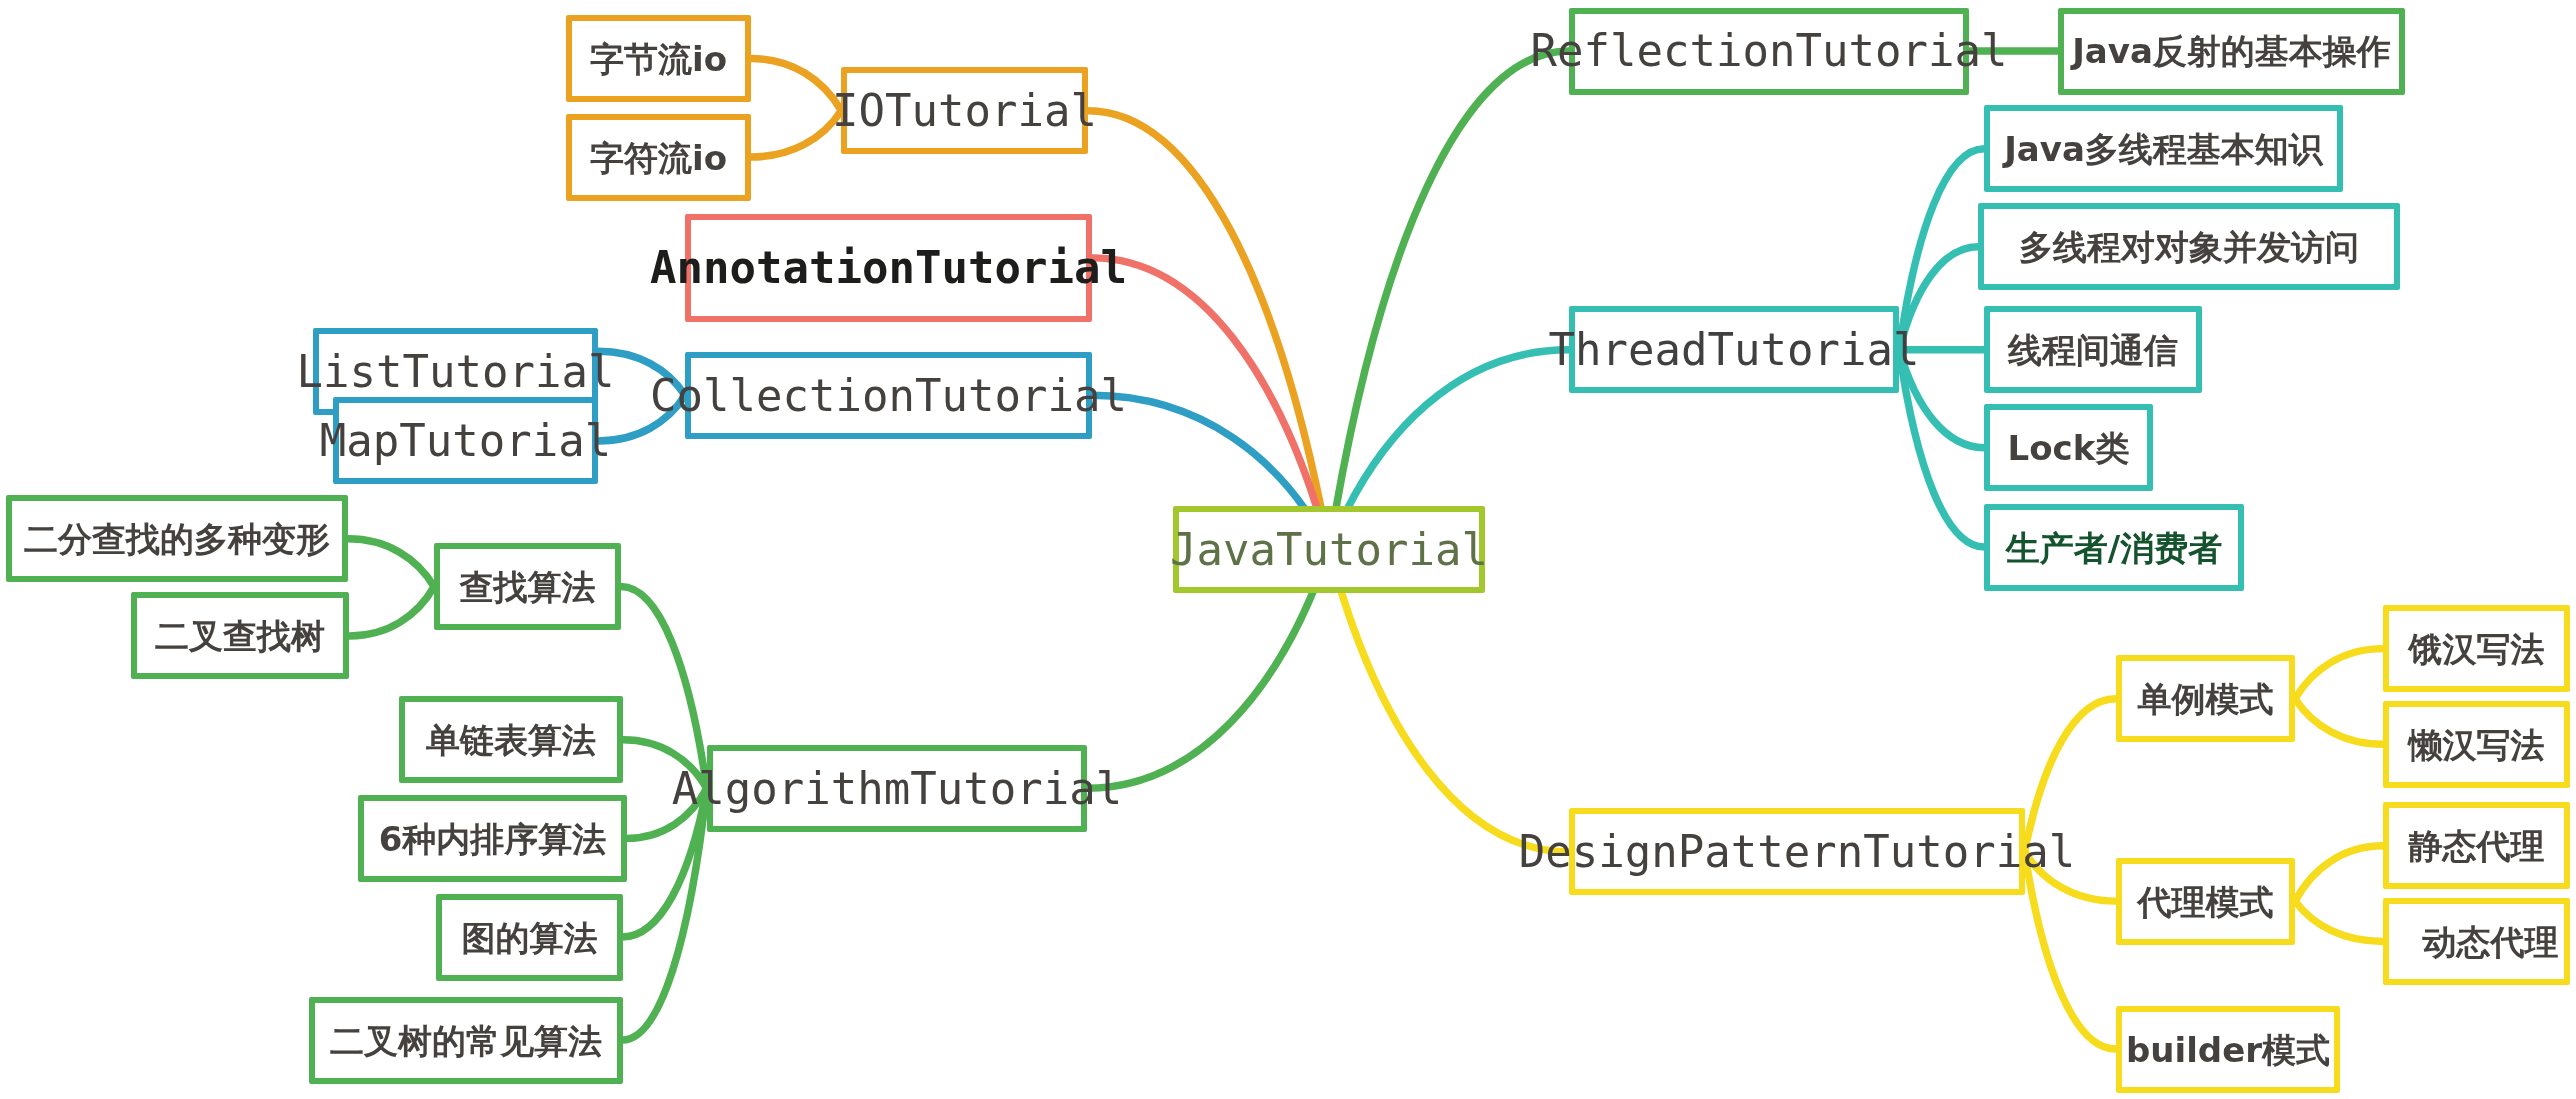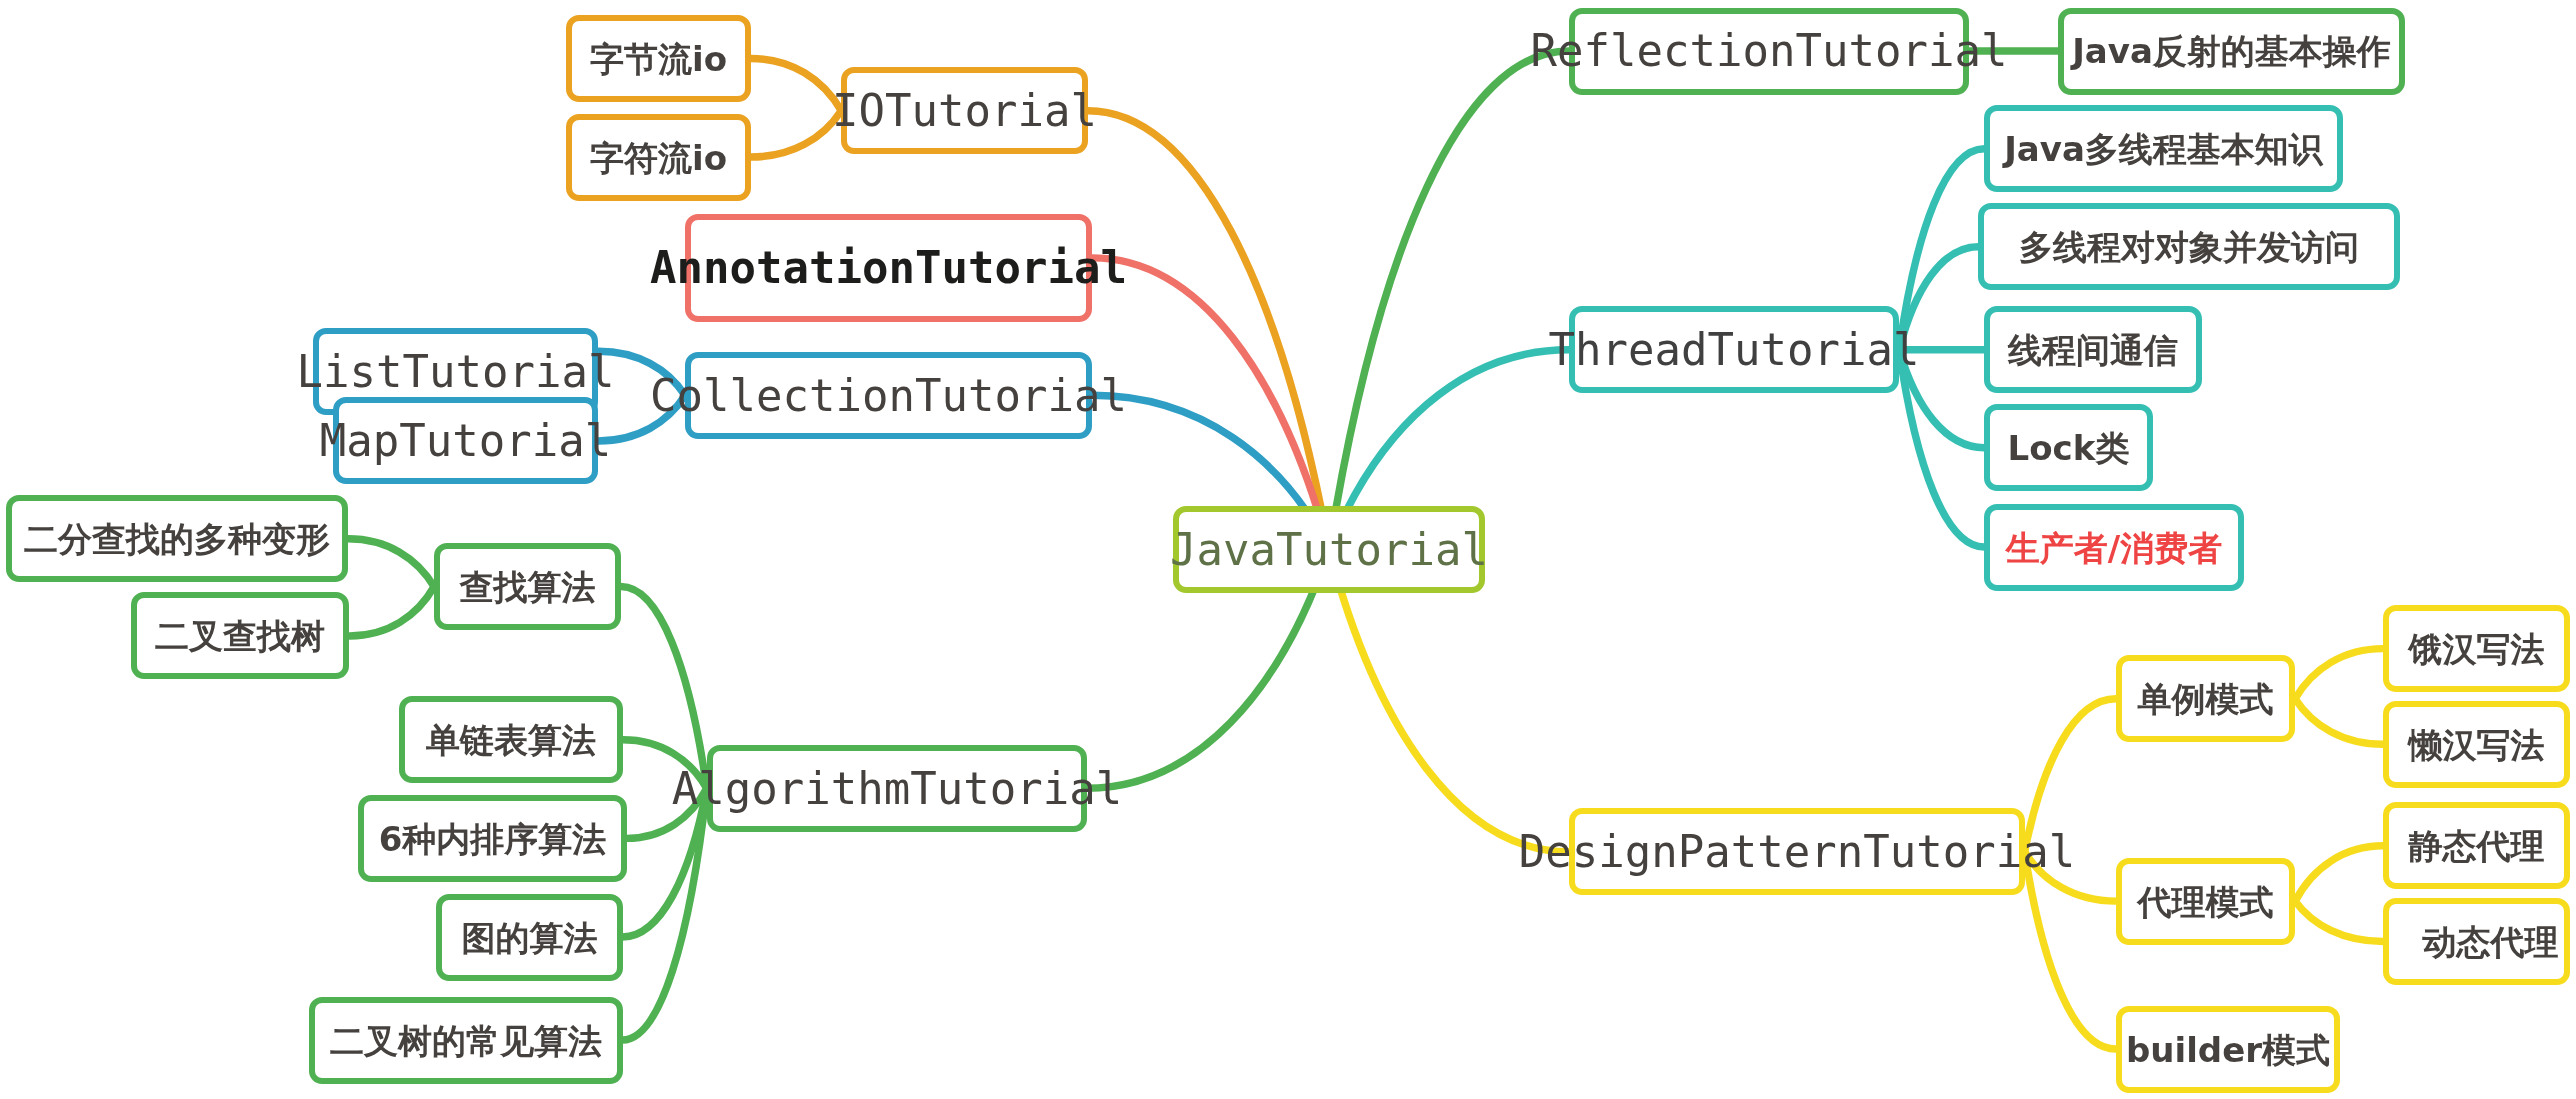--- a/index.html
+++ b/index.html
@@ -10,21 +10,21 @@
     background:#ffffff;
     overflow:hidden;
     font-family:"DejaVu Sans","Liberation Sans",sans-serif;
   }
   .stage svg{position:absolute;left:0;top:0;}
   .node{
     position:absolute;
     box-sizing:border-box;
     background:#ffffff;
     border:6.7px solid #999;
-    border-radius:13px;
+    border-radius:2px;
     display:flex;
     align-items:center;
     justify-content:center;
     white-space:nowrap;
   }
   .node .lbl{
     display:block;
     line-height:1;
     padding:0 7.5px;
   }
@@ -140,21 +140,21 @@
       </div>
       <div class="node zh" style="left: 1978px; top: 203px; width: 422px; height: 87px; border-color: rgb(53, 191, 178); color: rgb(69, 65, 62);">
         <span class="lbl">多线程对对象并发访问</span>
       </div>
       <div class="node zh" style="left: 1984px; top: 306px; width: 218px; height: 87px; border-color: rgb(53, 191, 178); color: rgb(69, 65, 62);">
         <span class="lbl">线程间通信</span>
       </div>
       <div class="node zh" style="left: 1984px; top: 404px; width: 169px; height: 87px; border-color: rgb(53, 191, 178); color: rgb(69, 65, 62);">
         <span class="lbl">Lock类</span>
       </div>
-      <div class="node zh" style="left: 1984px; top: 504px; width: 260px; height: 87px; border-color: rgb(53, 191, 178); color: #ef4444;">
+      <div class="node zh" style="left: 1984px; top: 504px; width: 260px; height: 87px; border-color: rgb(53, 191, 178); color: #14532d;">
         <span class="lbl">生产者/消费者</span>
       </div>
       <div class="node en" style="left: 1569px; top: 808px; width: 456px; height: 87px; border-color: rgb(247, 220, 30); color: rgb(69, 65, 62);">
         <span class="lbl">DesignPatternTutorial</span>
       </div>
       <div class="node zh" style="left: 2116px; top: 655px; width: 179px; height: 87px; border-color: rgb(247, 220, 30); color: rgb(69, 65, 62);">
         <span class="lbl">单例模式</span>
       </div>
       <div class="node zh" style="left: 2383px; top: 605px; width: 187px; height: 87px; border-color: rgb(247, 220, 30); color: rgb(69, 65, 62);">
         <span class="lbl">饿汉写法</span>

